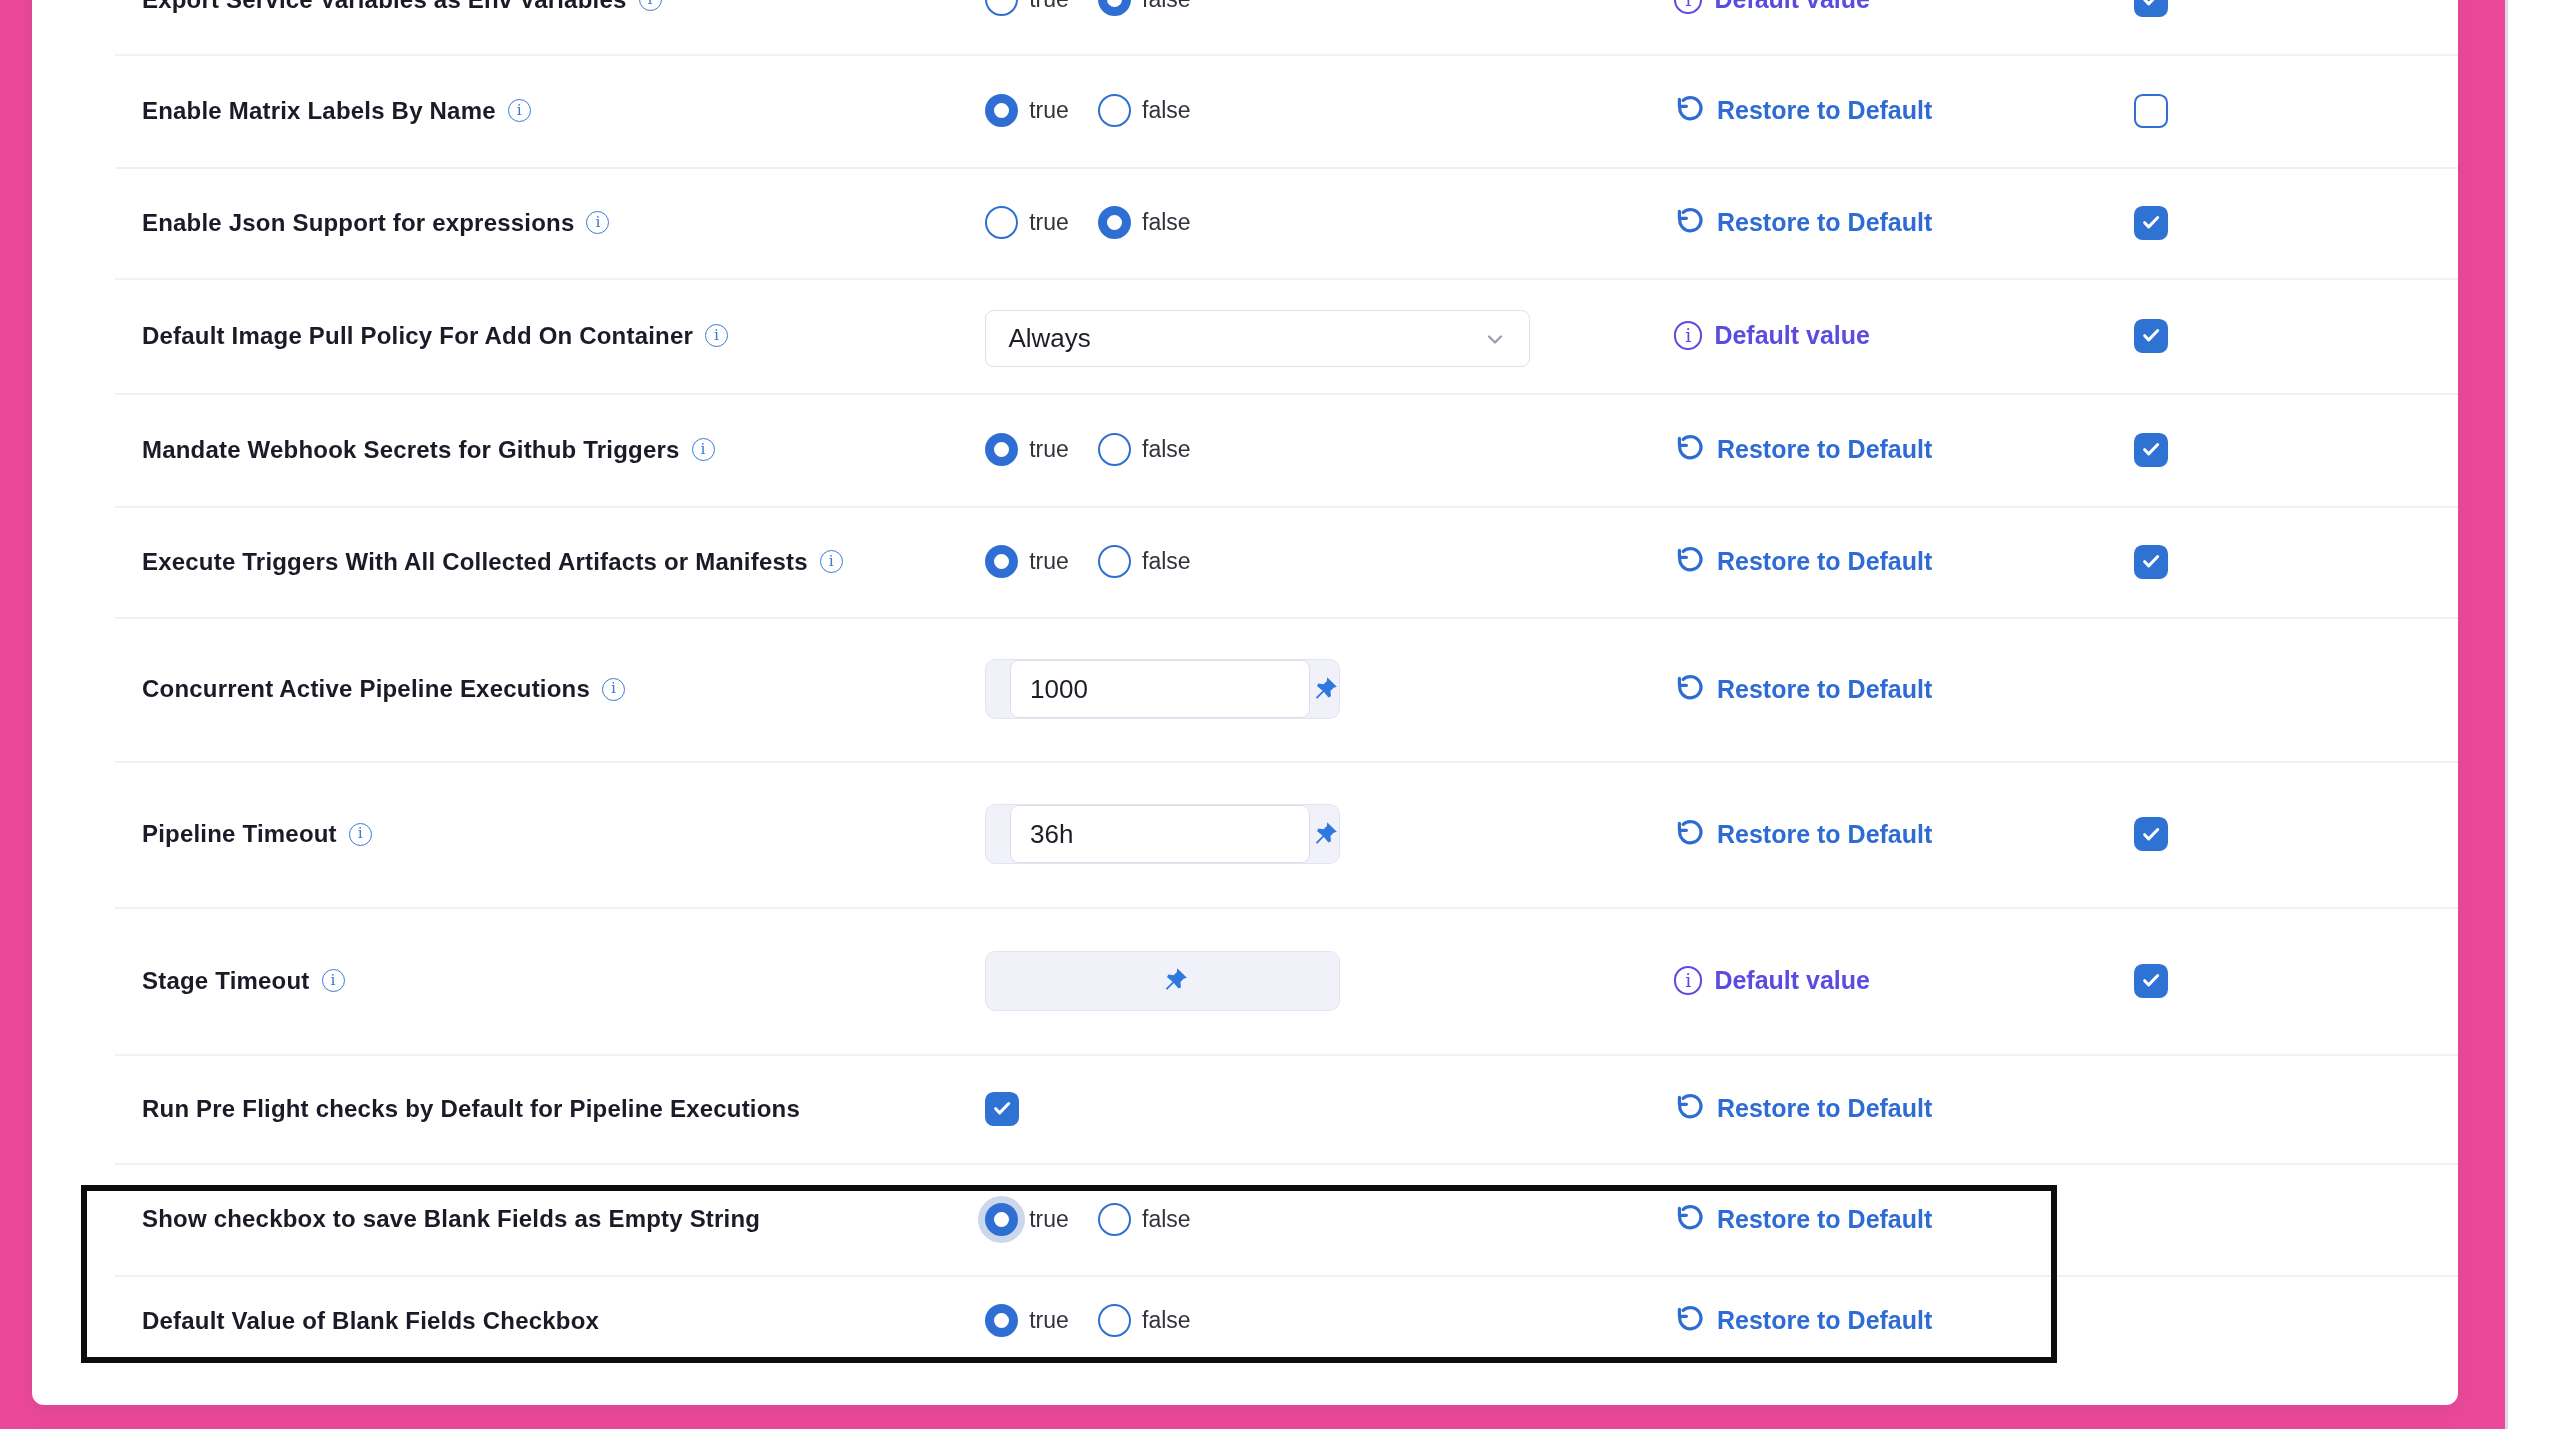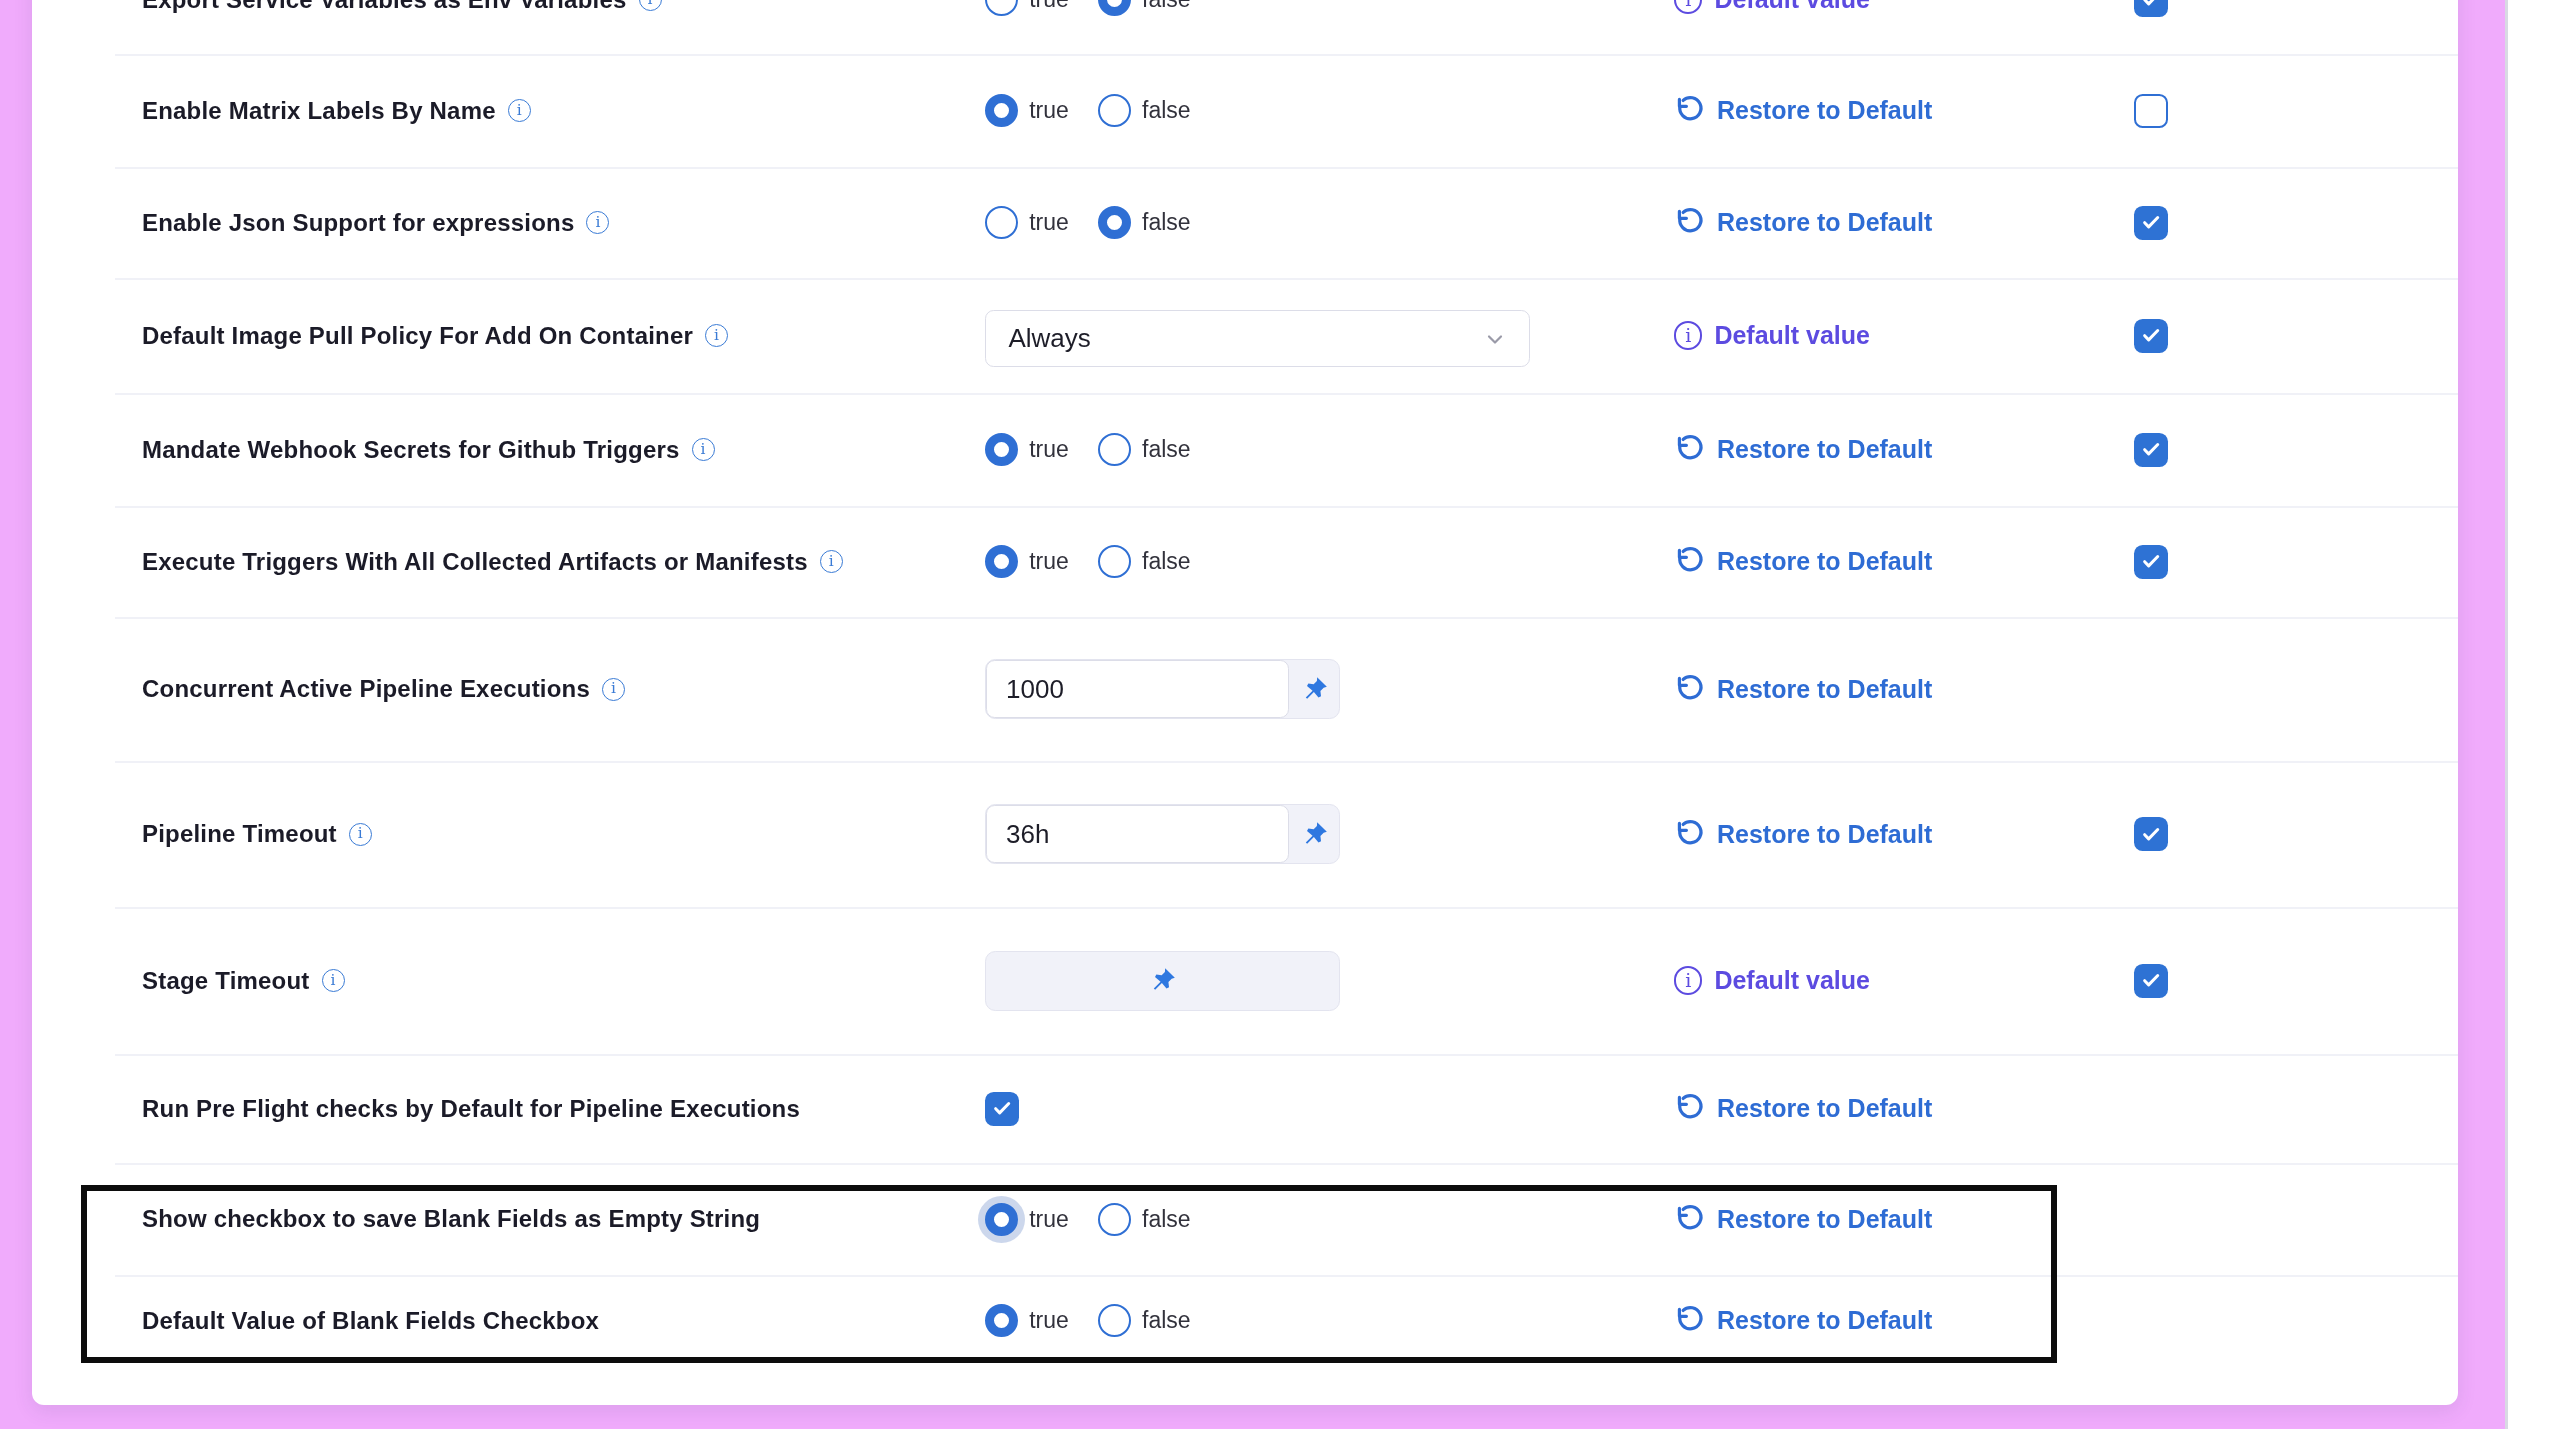--- a/index.html
+++ b/index.html
@@ -1,17 +1,17 @@
 <!DOCTYPE html>
 <html style="font-size:14px"><head>
 <meta charset="utf-8">
 <style>
   html,body{margin:0;padding:0;}
   body{font-family:"Liberation Sans",sans-serif;}
-  .page{position:relative;width:2576px;height:1429px;background:#f0abfc;overflow:hidden;}
+  .page{position:relative;width:2576px;height:1429px;background:#ec4899;overflow:hidden;}
   .right-line{position:absolute;left:2505px;top:0;width:2.6px;height:1429px;background:#d8d9e3;}
   .right-white{position:absolute;left:2508px;top:0;width:68px;height:1429px;background:#ffffff;}
   .card{position:absolute;left:32px;top:-55px;width:2426px;height:1460px;background:#ffffff;
         border-radius:12px;box-shadow:0 5.2px 19px rgba(45,60,100,0.10);z-index:1;}
   .row{position:relative;display:grid;grid-template-columns:953px 689px 460px 1fr;align-items:center;}
   .row + .row::before{content:"";position:absolute;top:0;left:83px;right:0;height:1.7px;background:#f0f1f7;}
   .label-cell{display:flex;align-items:center;gap:12px;padding-left:110px;}
   .setting-label{font-size:24px;font-weight:600;color:#1b1b28;letter-spacing:0.2px;}
   .info-icon{flex:0 0 auto;width:23px;height:23px;border:1.7px solid #3a7bd5;border-radius:50%;
              color:#3a7bd5;display:flex;align-items:center;justify-content:center;
@@ -26,21 +26,21 @@
   .checkbox{width:34px;height:34px;border-radius:8.6px;box-sizing:border-box;display:flex;
             align-items:center;justify-content:center;}
   .checkbox.checked{background:#2e72d4;}
   .checkbox.unchecked{background:#fff;border:2.6px solid #2f6fd4;}
   .checkbox svg{width:22.4px;height:22.4px;}
   .select-box{width:545px;height:57px;border:1.7px solid #dcdde8;border-radius:8.6px;box-sizing:border-box;
               display:flex;align-items:center;justify-content:space-between;padding:0 22.4px;background:#fff;margin-top:6px;}
   .select-value{font-size:26px;color:#1d1d28;}
   .chevron-icon{display:flex;color:#9a9aa8;}
   .input-wrap{display:flex;width:355px;height:60px;background:#f1f2f9;border:0.9px solid #e3e4ef;
-              border-radius:10.3px;box-sizing:border-box;align-items:stretch;}
+              border-radius:10.3px;box-sizing:border-box;align-items:stretch;padding-left:24px;}
   .text-input{width:303px;background:#fff;border:1.7px solid #dcdde8;border-radius:8.6px;box-sizing:border-box;
               display:flex;align-items:center;padding:0 19px;font-size:26px;color:#1d1d28;}
   .pin-cell{flex:1;display:flex;align-items:center;justify-content:center;color:#2f78e0;}
   .action-cell{display:flex;align-items:center;gap:12px;font-size:25px;font-weight:600;}
   .action-restore{color:#2e6cd4;}
   .action-default{color:#5c4be0;}
   .action-icon{display:flex;}
   .default-i{width:28.4px;height:28.4px;border:2.2px solid currentColor;border-radius:50%;
              display:flex;align-items:center;justify-content:center;font-family:"DejaVu Serif",serif;
              font-size:19px;line-height:1;box-sizing:border-box;font-weight:400;}

